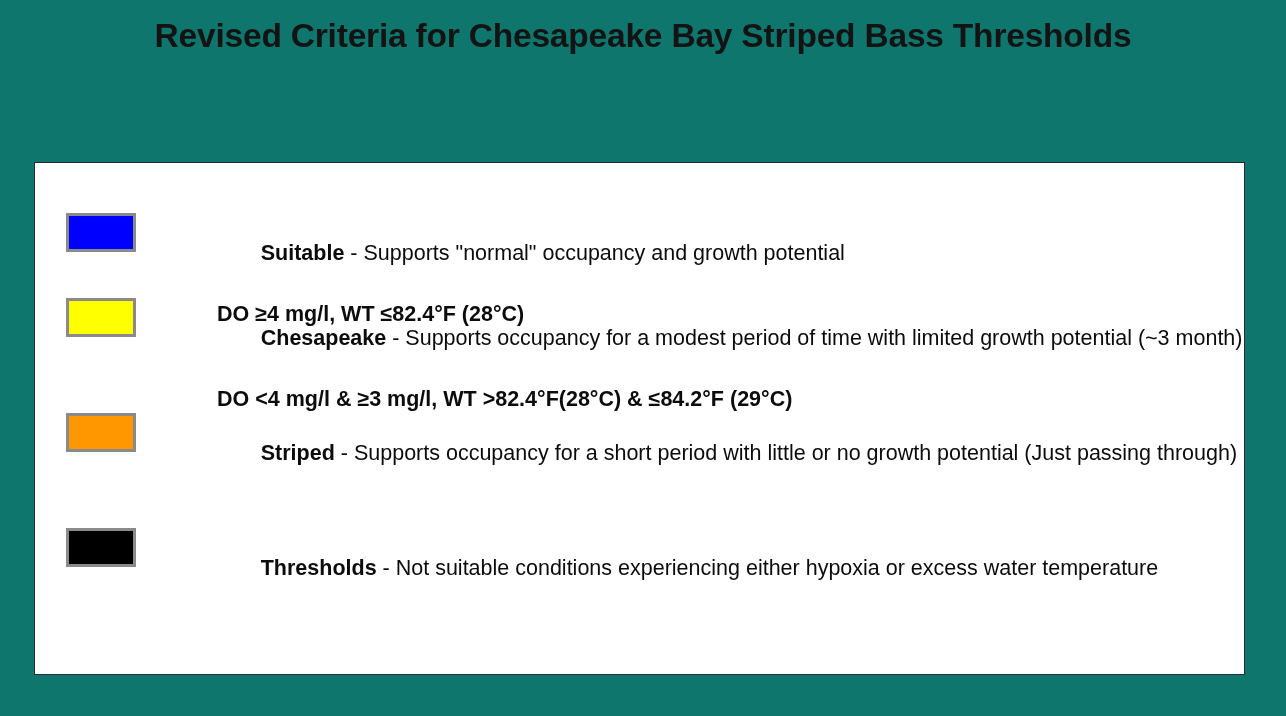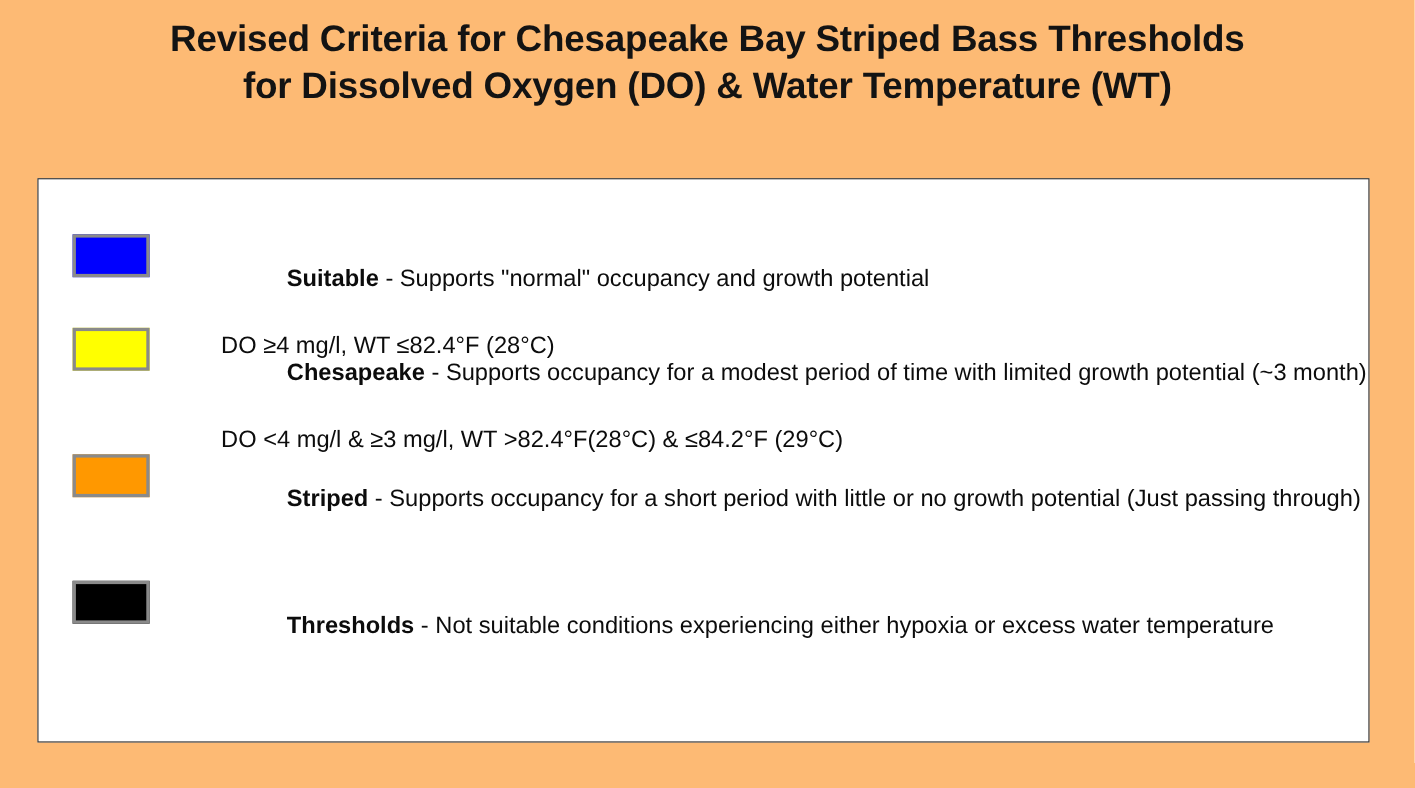--- a/index.html
+++ b/index.html
@@ -12,21 +12,21 @@
     height: 716px;
     font-family: "Liberation Sans", sans-serif;
     color: #000000;
     overflow: hidden;
     position: relative;
   }
 
   #slide {
     position: absolute;
     inset: 0;
-    background: #fdba74;
+    background: #0f766e;
   }
 
   
   .title-block {
     position: absolute;
     left: 0;
     top: 14px;
     width: 1286px;
     text-align: center;
   }
@@ -91,31 +91,31 @@
     white-space: pre-wrap;
   }
   .legend-text .cat {
     font-weight: bold;
   }
   .legend-text .desc {
     font-weight: normal;
   }
   .legend-text .thresholds {
     display: block;
-    font-weight: normal;
+    font-weight: bold;
+    margin-left: 16px;
   }
 </style>
 </head>
 <body>
 
 <div id="slide">
 
   <div class="title-block">
     <span class="title-line">Revised Criteria for Chesapeake Bay Striped Bass Thresholds</span>
-    <span class="title-line">for Dissolved Oxygen (DO) &amp; Water Temperature (WT)</span>
   </div>
 
   <div class="legend-panel" style="border-color: rgb(43, 43, 43); background-color: rgb(255, 255, 255);">
     <div class="legend-list">
 
       <div class="legend-row r0">
         <span class="swatch" style="background-color: rgb(0, 0, 255); border-color: rgb(138, 138, 138);"></span>
         <div class="legend-text">
           <span class="cat">Suitable</span><span class="desc"> - </span><span class="desc">Supports "normal" occupancy and growth potential</span>
           <span class="thresholds">DO ≥4 mg/l, WT ≤82.4°F (28°C)</span>

